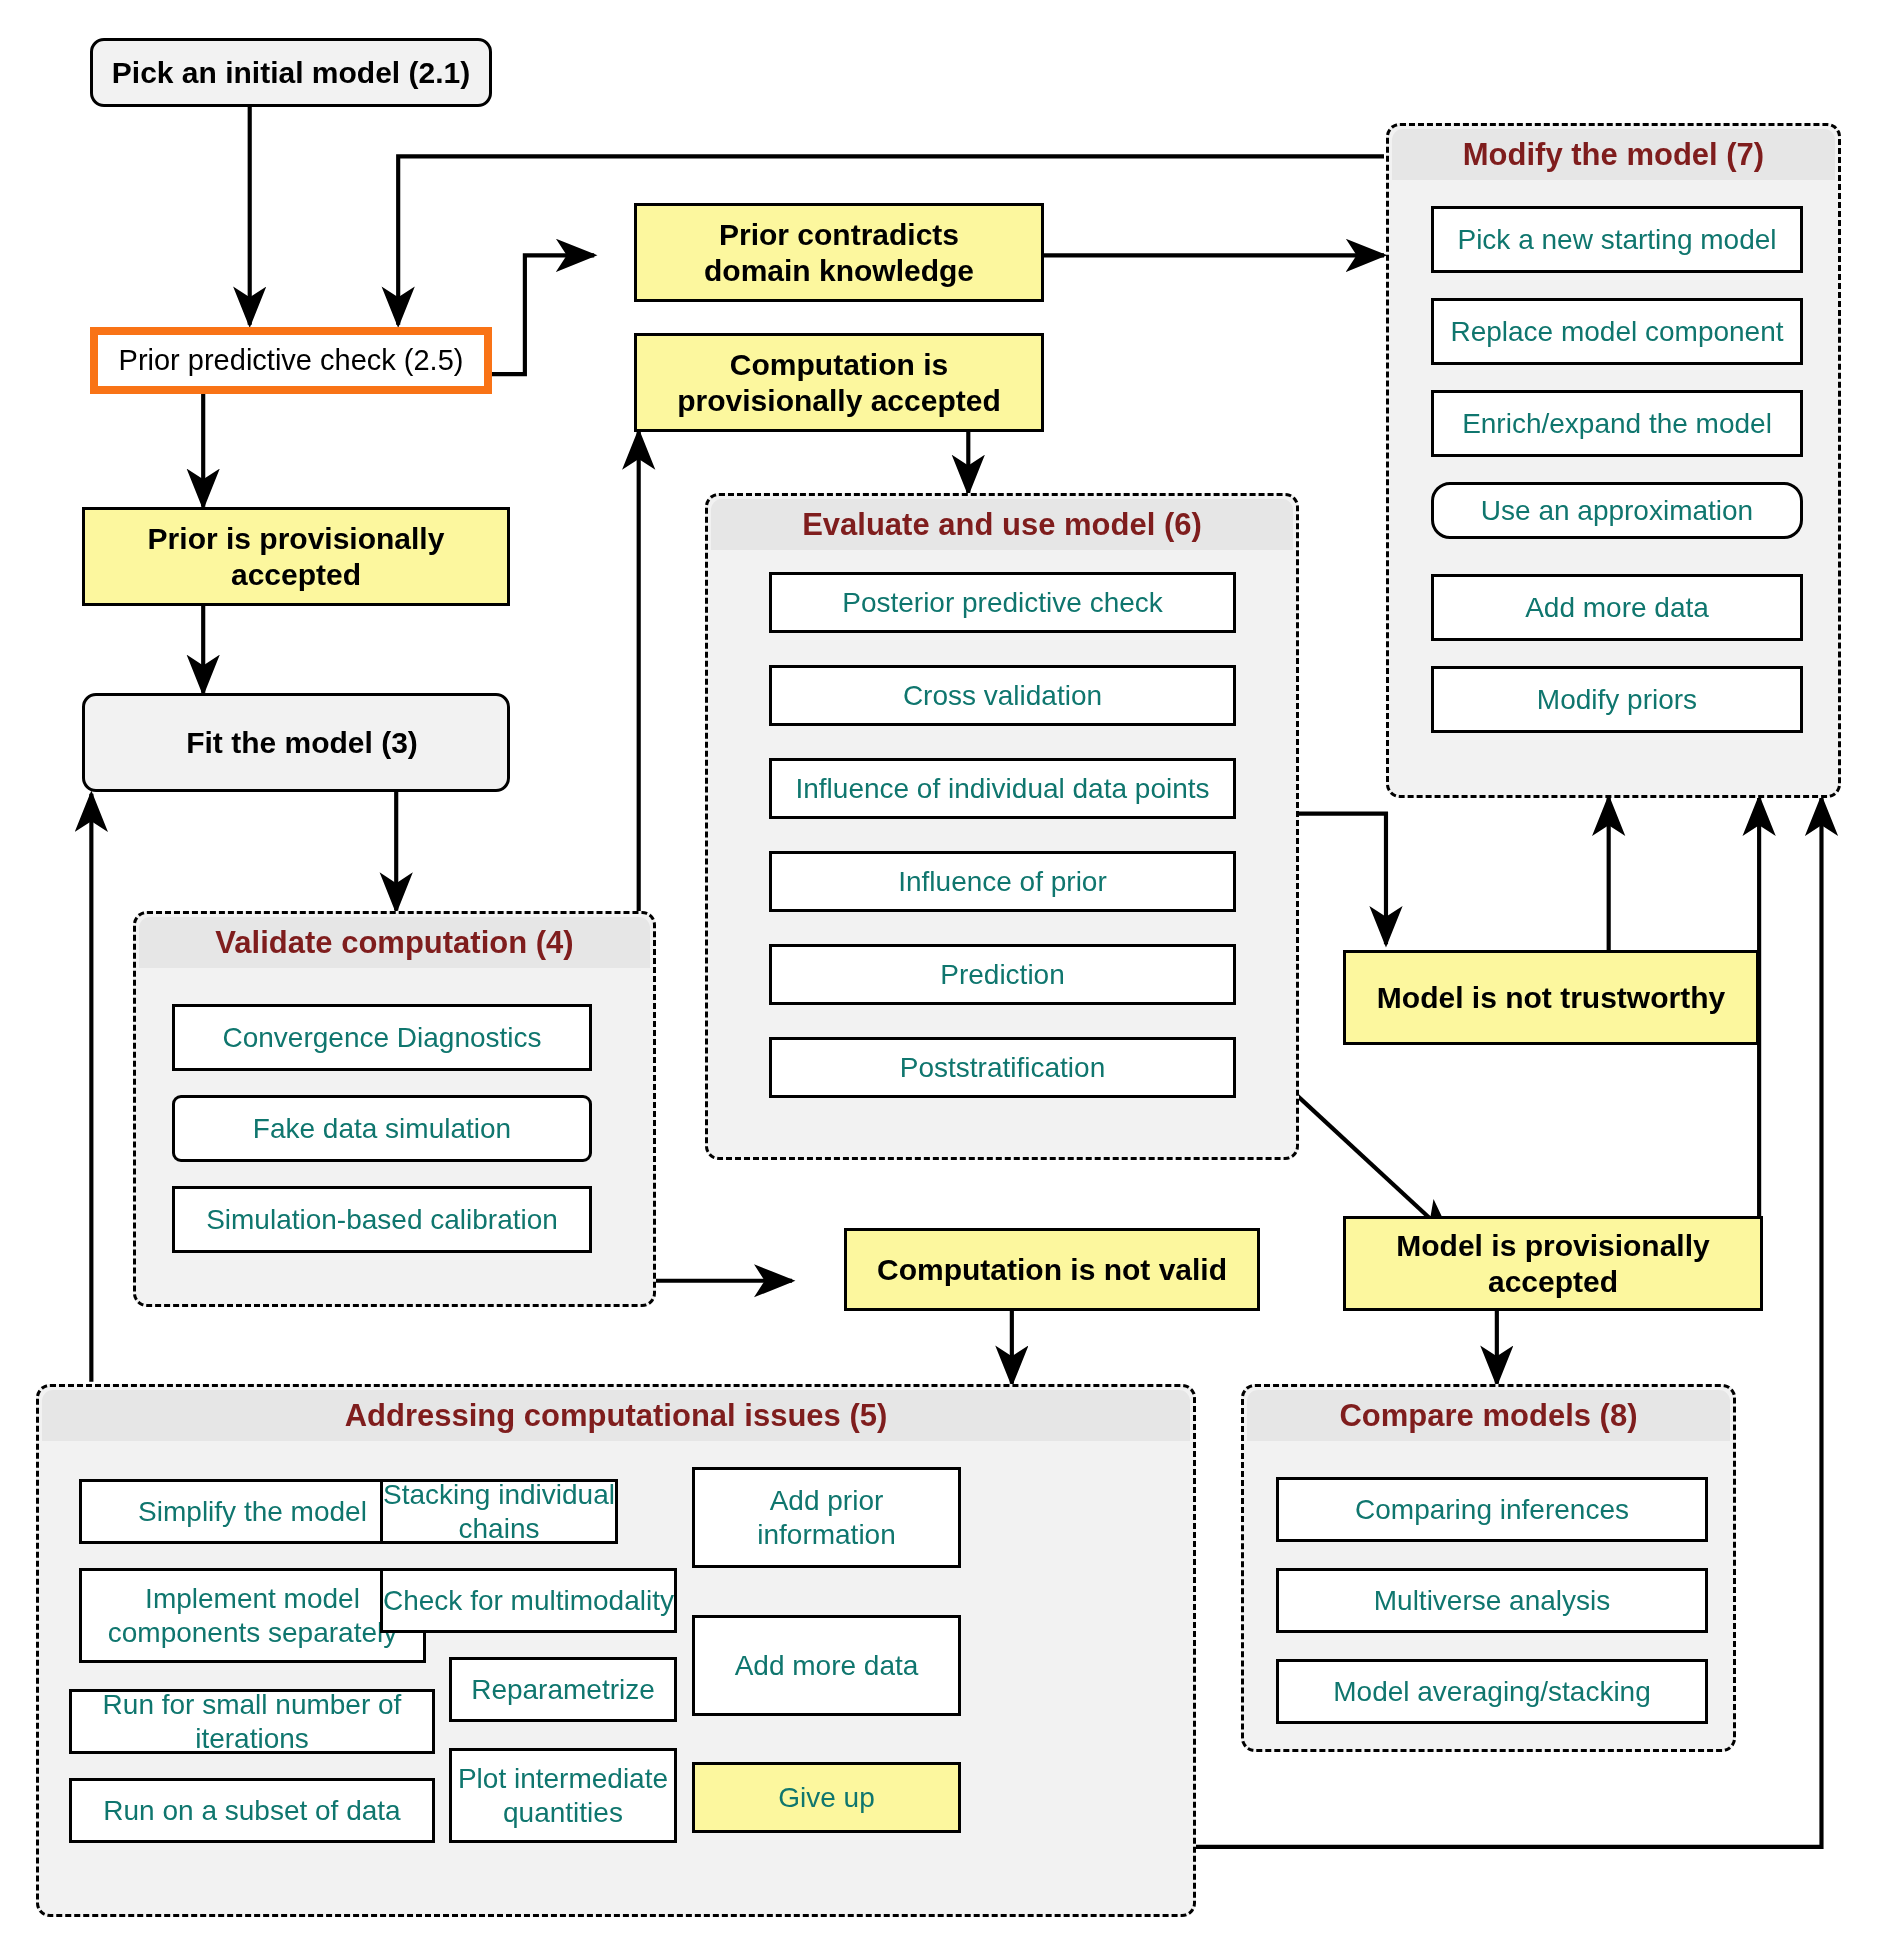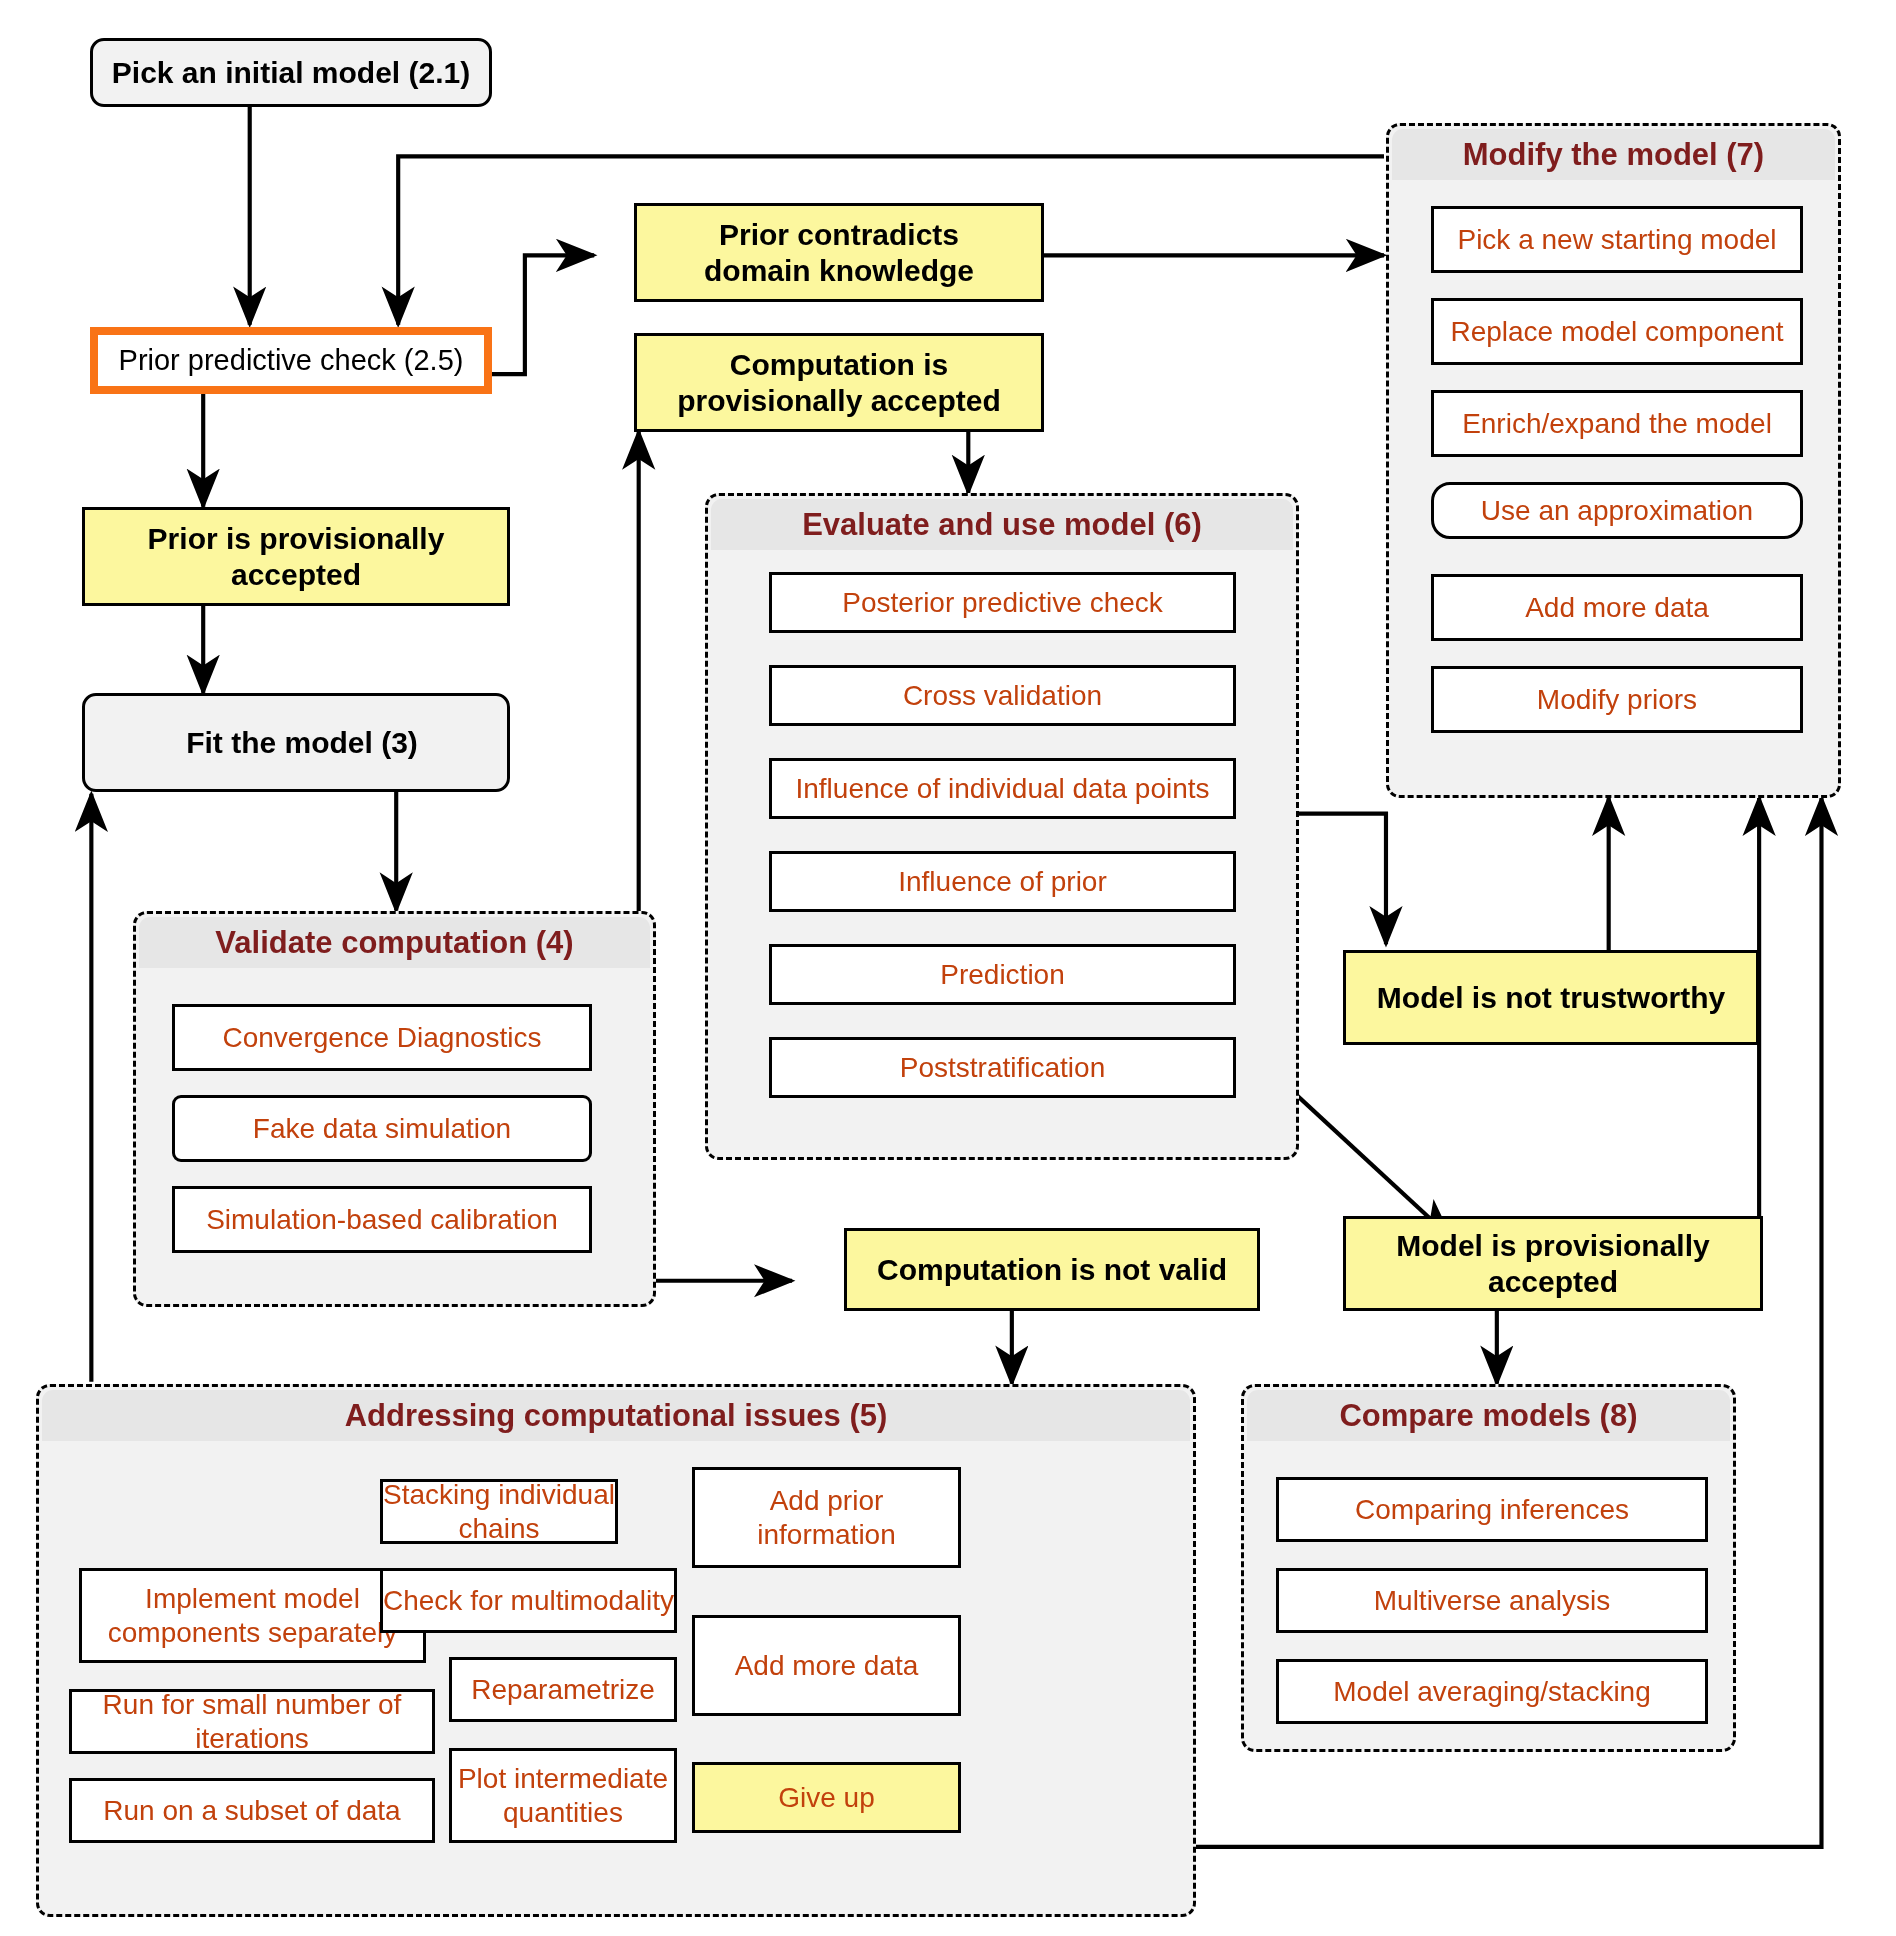--- a/index.html
+++ b/index.html
@@ -25,21 +25,21 @@
          border-radius:14px;background:#f2f2f2;}
   .panel-title{position:absolute;left:3px;right:3px;top:3px;height:51px;
                background:#e6e6e6;display:flex;align-items:center;justify-content:center;
                font-weight:bold;font-size:31px;color:#7f1d1d;
                border-top-left-radius:11px;border-top-right-radius:11px;}
   .panel-body{position:absolute;left:0;right:0;top:54px;bottom:0;}
 
   
   .item{position:absolute;box-sizing:border-box;background:#ffffff;border:3px solid #000;
         display:flex;align-items:center;justify-content:center;text-align:center;
-        font-size:28px;line-height:1.18;color:#c2410c;}
+        font-size:28px;line-height:1.18;color:#0f766e;}
   .item.accent{background:#fcf79e;}
 </style>
 </head>
 <body>
 
 <div id="canvas">
 
   <svg id="wires" viewBox="0 0 1916 1956" xmlns="http://www.w3.org/2000/svg">
     <defs>
       <marker id="ah" markerWidth="12" markerHeight="12" refX="9.2" refY="4" orient="auto" markerUnits="strokeWidth">
@@ -138,20 +138,21 @@
       <div class="item" style="left:36px;top:36px;width:420px;height:67px;">Convergence Diagnostics</div>
       <div class="item" style="left:36px;top:127px;width:420px;height:67px;border-radius:9px;">Fake data simulation</div>
       <div class="item" style="left:36px;top:218px;width:420px;height:67px;">Simulation-based calibration</div>
     </div>
   </div>
 
   <div class="panel" style="left:36px;top:1384px;width:1160px;height:533px;">
     <div class="panel-title">Addressing computational issues (5)</div>
     <div class="panel-body">
 
+      <div class="item" style="left:40px;top:38px;width:347px;height:65px;">Simplify the model</div>
       <div class="item" style="left:40px;top:127px;width:347px;height:95px;white-space:pre-line;">Implement model
 components separately</div>
       <div class="item" style="left:30px;top:248px;width:366px;height:65px;">Run for small number of iterations</div>
       <div class="item" style="left:30px;top:337px;width:366px;height:65px;">Run on a subset of data</div>
 
       <div class="item" style="left:341px;top:38px;width:238px;height:65px;">Stacking individual chains</div>
       <div class="item" style="left:341px;top:127px;width:297px;height:65px;">Check for multimodality</div>
       <div class="item" style="left:410px;top:216px;width:228px;height:65px;">Reparametrize</div>
       <div class="item" style="left:410px;top:307px;width:228px;height:95px;white-space:pre-line;">Plot intermediate
 quantities</div>

